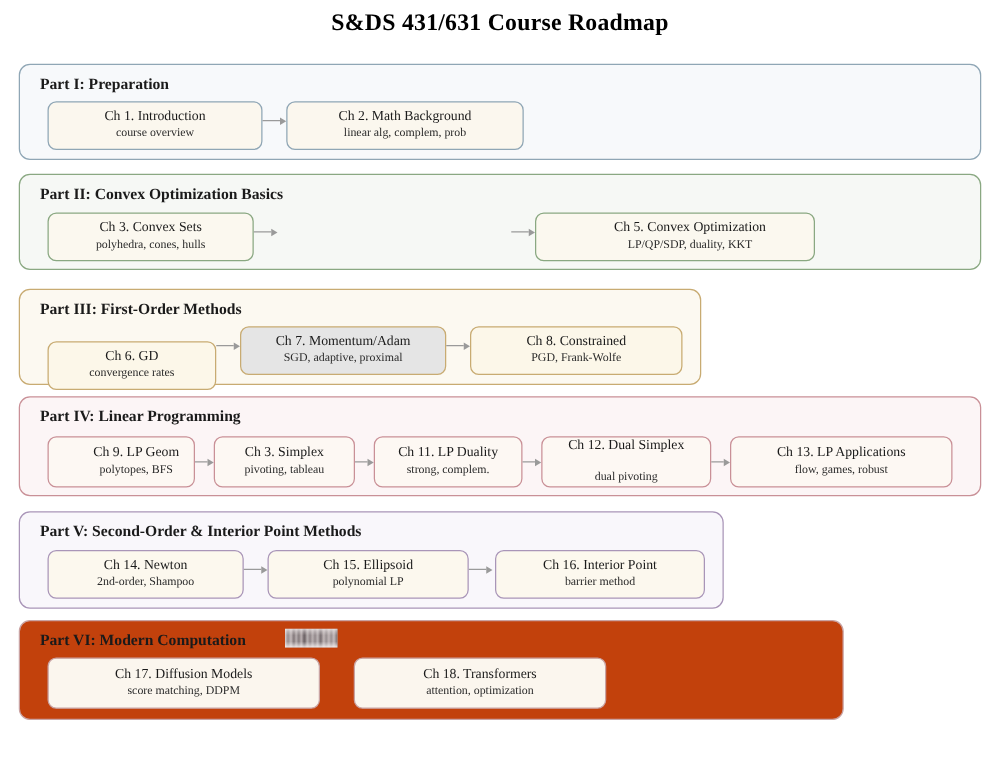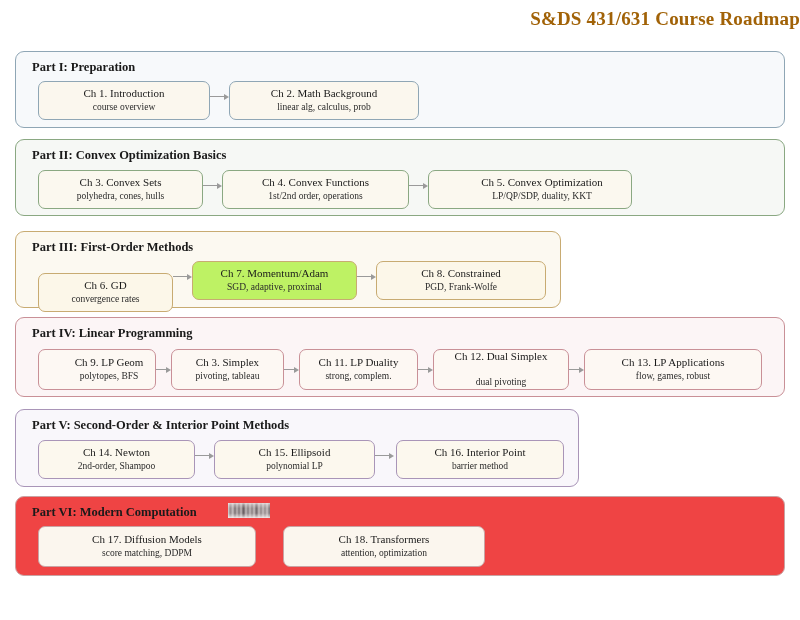--- a/index.html
+++ b/index.html
@@ -16,26 +16,26 @@
     color: #1a1a1a;
     overflow: hidden;
   }
 
   
   #page-title {
     position: absolute;
     top: 8px;
     left: 0;
     width: 800px;
-    text-align: right;
+    text-align: center;
     font-size: 19px;
     font-weight: bold;
     letter-spacing: 0.2px;
     font-family: "Liberation Serif", "DejaVu Serif", serif;
-    color: #a16207;
+    color: #000000;
   }
 
   
   #roadmap {
     position: absolute;
     top: 4px;
     left: 0;
     width: 800px;
     height: 620px;
     border-radius: 11px;
@@ -138,57 +138,53 @@
 <div id="roadmap">
     <div class="part" style="left: 15px; top: 47px; width: 770px; height: 77px; border-color: rgb(143, 166, 181); background: rgb(247, 249, 251);">
       <div class="part-title">Part I: Preparation</div>
     </div>
     <div class="chapter" style="left: 38px; top: 77px; width: 172px; height: 39px; border-color: rgb(143, 166, 181); background: rgb(251, 247, 238);">
       <div class="ch-title">Ch 1. Introduction</div>
       <div class="ch-sub">course overview</div>
     </div>
     <div class="chapter" style="left: 229px; top: 77px; width: 190px; height: 39px; border-color: rgb(143, 166, 181); background: rgb(251, 247, 238);">
       <div class="ch-title">Ch 2. Math Background</div>
-      <div class="ch-sub">linear alg, calculus, prob</div>
+      <div class="ch-sub">linear alg, complem, prob</div>
     </div>
     <div class="arrow" style="left: 210px; top: 88px; width: 19px;">
       <div class="shaft"></div>
       <div class="head"></div>
     </div>
     <div class="part" style="left: 15px; top: 135px; width: 770px; height: 77px; border-color: rgb(138, 168, 130); background: rgb(246, 248, 245);">
       <div class="part-title">Part II: Convex Optimization Basics</div>
     </div>
     <div class="chapter" style="left: 38px; top: 166px; width: 165px; height: 39px; border-color: rgb(138, 168, 130); background: rgb(251, 248, 239);">
       <div class="ch-title">Ch 3. Convex Sets</div>
       <div class="ch-sub">polyhedra, cones, hulls</div>
     </div>
-    <div class="chapter" style="left: 222px; top: 166px; width: 187px; height: 39px; border-color: rgb(138, 168, 130); background: rgb(251, 248, 239);">
-      <div class="ch-title">Ch 4. Convex Functions</div>
-      <div class="ch-sub">1st/2nd order, operations</div>
-    </div>
-    <div class="chapter" style="left: 428px; top: 166px; width: 204px; height: 39px; border-color: rgb(138, 168, 130); background: rgb(251, 248, 239); padding-left: 24px;">
+    <div class="chapter" style="left: 428px; top: 166px; width: 224px; height: 39px; border-color: rgb(138, 168, 130); background: rgb(251, 248, 239); padding-left: 24px;">
       <div class="ch-title">Ch 5. Convex Optimization</div>
       <div class="ch-sub">LP/QP/SDP, duality, KKT</div>
     </div>
     <div class="arrow" style="left: 203px; top: 177px; width: 19px;">
       <div class="shaft"></div>
       <div class="head"></div>
     </div>
     <div class="arrow" style="left: 409px; top: 177px; width: 19px;">
       <div class="shaft"></div>
       <div class="head"></div>
     </div>
     <div class="part" style="left: 15px; top: 227px; width: 546px; height: 77px; border-color: rgb(200, 171, 114); background: rgb(252, 249, 241);">
       <div class="part-title">Part III: First-Order Methods</div>
     </div>
     <div class="chapter" style="left: 38px; top: 257px; width: 135px; height: 39px; border-color: rgb(200, 171, 114); background: rgb(252, 247, 233); margin-top: 12px;">
       <div class="ch-title">Ch 6. GD</div>
       <div class="ch-sub">convergence rates</div>
     </div>
-    <div class="chapter" style="left: 192px; top: 257px; width: 165px; height: 39px; border-color: rgb(200, 171, 114); background: #bef264;">
+    <div class="chapter" style="left: 192px; top: 257px; width: 165px; height: 39px; border-color: rgb(200, 171, 114); background: #e5e5e5;">
       <div class="ch-title">Ch 7. Momentum/Adam</div>
       <div class="ch-sub">SGD, adaptive, proximal</div>
     </div>
     <div class="chapter" style="left: 376px; top: 257px; width: 170px; height: 39px; border-color: rgb(200, 171, 114); background: rgb(252, 247, 233);">
       <div class="ch-title">Ch 8. Constrained</div>
       <div class="ch-sub">PGD, Frank-Wolfe</div>
     </div>
     <div class="arrow" style="left: 173px; top: 268px; width: 19px;">
       <div class="shaft"></div>
       <div class="head"></div>
@@ -252,21 +248,21 @@
       <div class="ch-sub">barrier method</div>
     </div>
     <div class="arrow" style="left: 195px; top: 447px; width: 19px;">
       <div class="shaft"></div>
       <div class="head"></div>
     </div>
     <div class="arrow" style="left: 375px; top: 447px; width: 19px;">
       <div class="shaft"></div>
       <div class="head"></div>
     </div>
-    <div class="part" style="left: 15px; top: 492px; width: 770px; height: 80px; border-color: rgb(201, 163, 163); background: #ef4444; padding-left: 48px;">
+    <div class="part" style="left: 15px; top: 492px; width: 660px; height: 80px; border-color: rgb(201, 163, 163); background: #c2410c; padding-left: 48px;">
       <div class="part-title">Part VI: Modern Computation</div>
     </div>
     <div class="chapter" style="left: 38px; top: 522px; width: 218px; height: 41px; border-color: rgb(201, 163, 163); background: rgb(251, 246, 238);">
       <div class="ch-title">Ch 17. Diffusion Models</div>
       <div class="ch-sub">score matching, DDPM</div>
     </div>
     <div class="chapter" style="left: 283px; top: 522px; width: 202px; height: 41px; border-color: rgb(201, 163, 163); background: rgb(251, 246, 238);">
       <div class="ch-title">Ch 18. Transformers</div>
       <div class="ch-sub">attention, optimization</div>
     </div>

